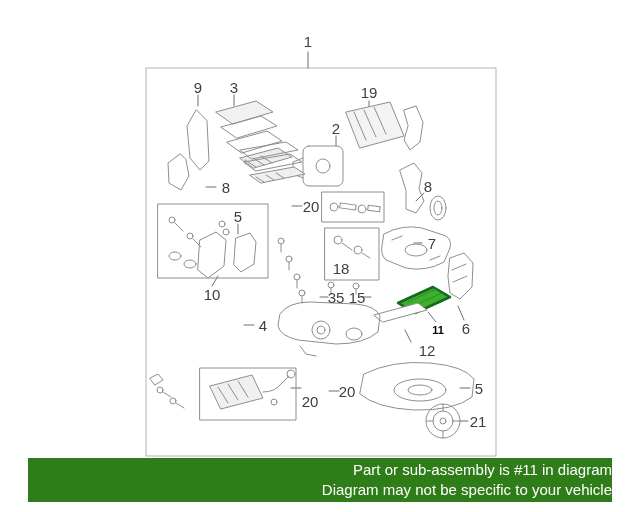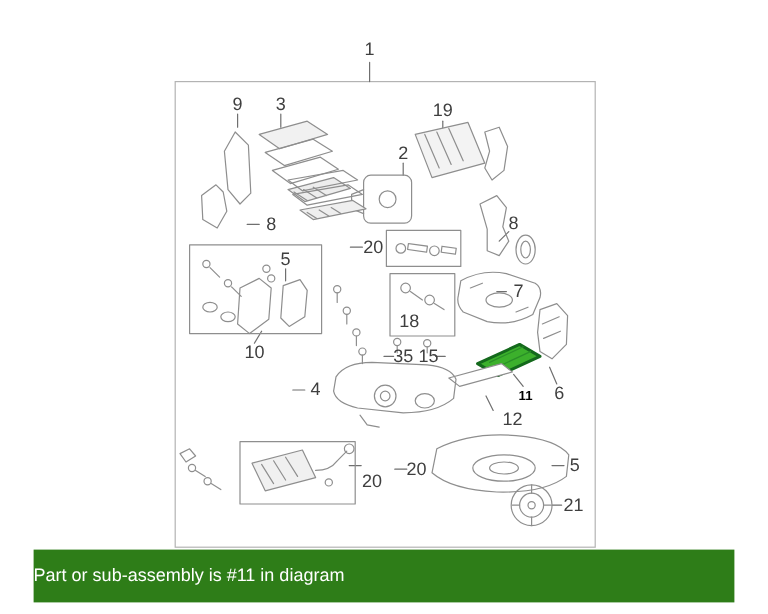--- a/index.html
+++ b/index.html
@@ -10,21 +10,21 @@
   .stage{position:absolute;inset:0;}
   svg{position:absolute;left:0;top:0;}
   .part-label{
     position:absolute;transform:translate(-50%,-50%);
     font-size:15px;color:#3f3f3f;white-space:nowrap;user-select:none;
   }
   .part-label.hl{font-weight:bold;color:#000000;font-size:11px;}
   .banner{
     position:absolute;left:28px;top:458px;width:584px;height:44px;
     background:#2e7d18;color:#ffffff;
-    display:flex;flex-direction:column;align-items:flex-start;justify-content:center;
+    display:flex;flex-direction:column;align-items:flex-end;justify-content:center;
     font-size:15px;line-height:20px;text-align:center;
   }
 </style>
 </head>
 <body>
 
 <div class="stage">
 
   <svg width="640" height="512" viewBox="0 0 640 512">
 
@@ -237,15 +237,16 @@
   <div class="part-label" style="left:466px;top:328px">6</div>
   <div class="part-label" style="left:263px;top:325px">4</div>
   <div class="part-label" style="left:427px;top:350px">12</div>
   <div class="part-label" style="left:310px;top:401px">20</div>
   <div class="part-label" style="left:347px;top:391px">20</div>
   <div class="part-label" style="left:479px;top:388px">5</div>
   <div class="part-label" style="left:478px;top:421px">21</div>
 
   <div class="banner">
     <div>Part or sub-assembly is #11 in diagram</div>
+    <div>Diagram may not be specific to your vehicle</div>
   </div>
 
 </div>
 
 </body></html>

